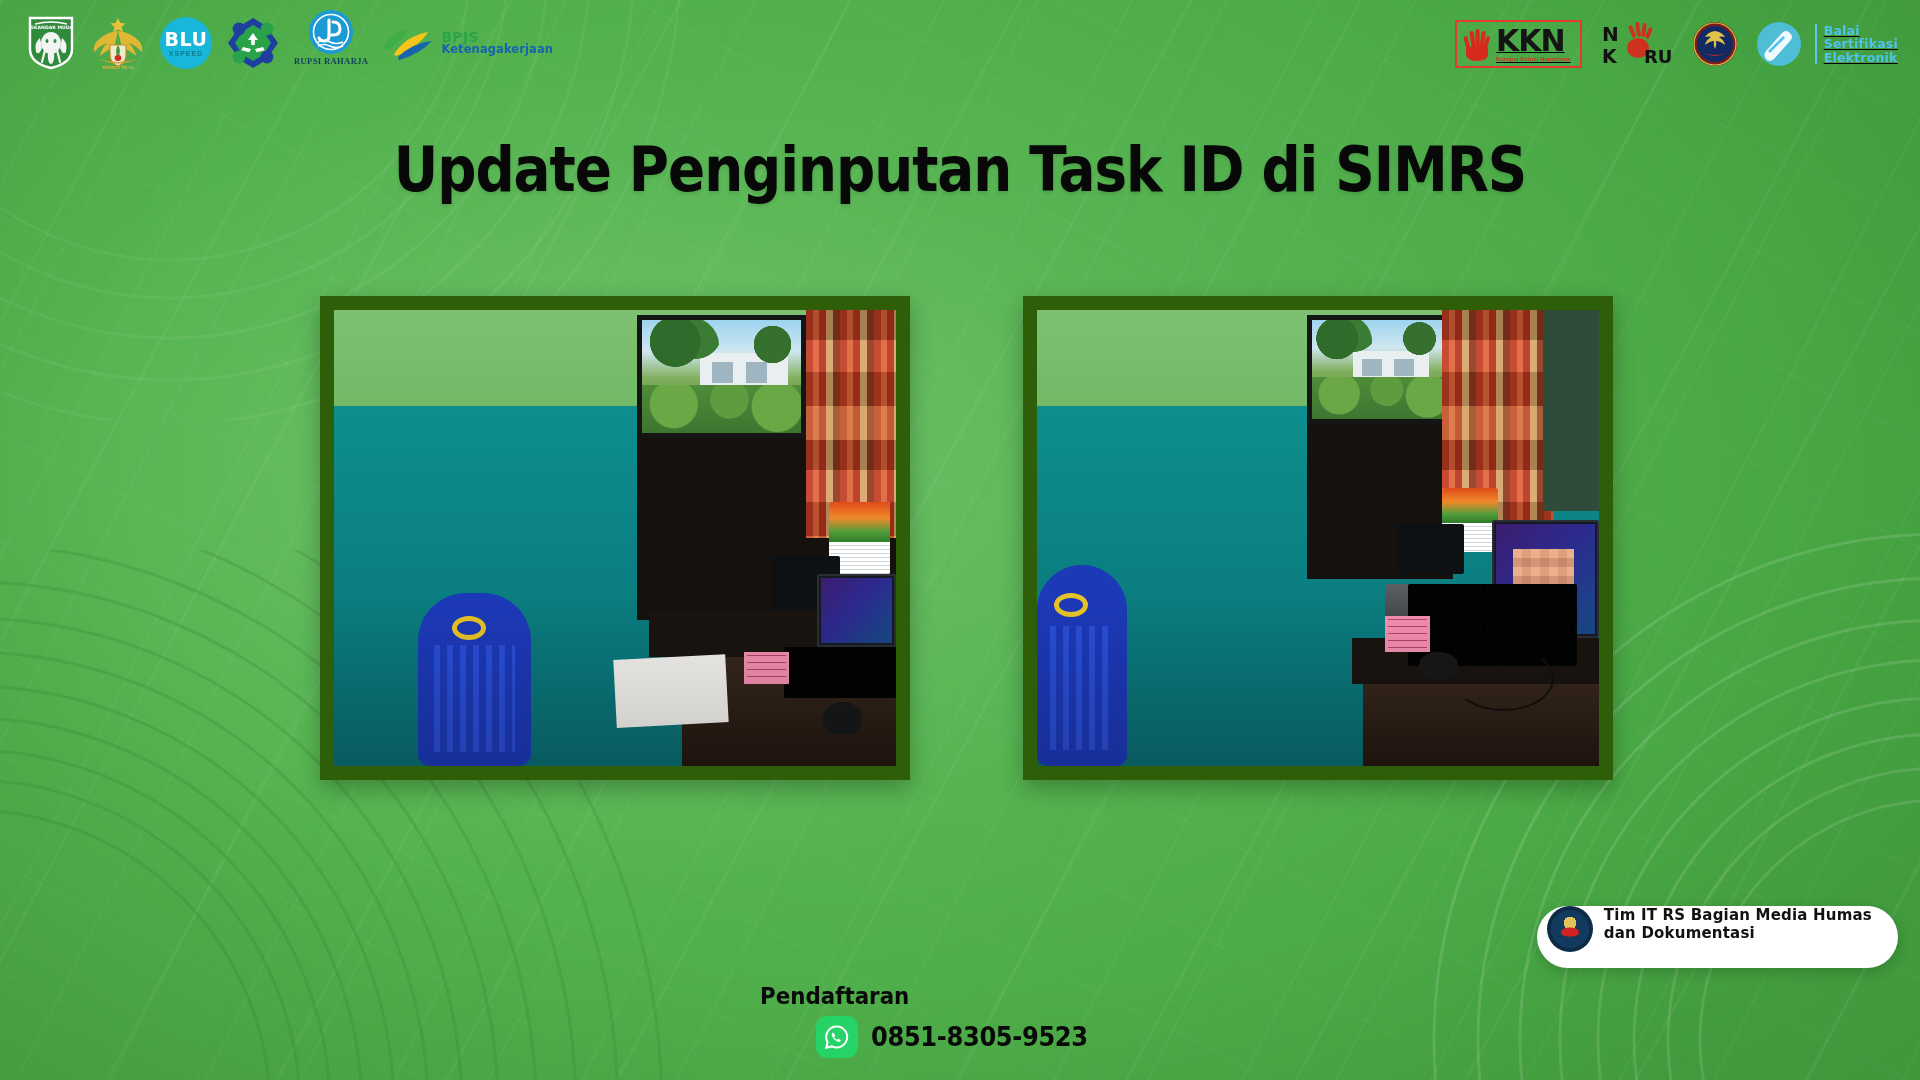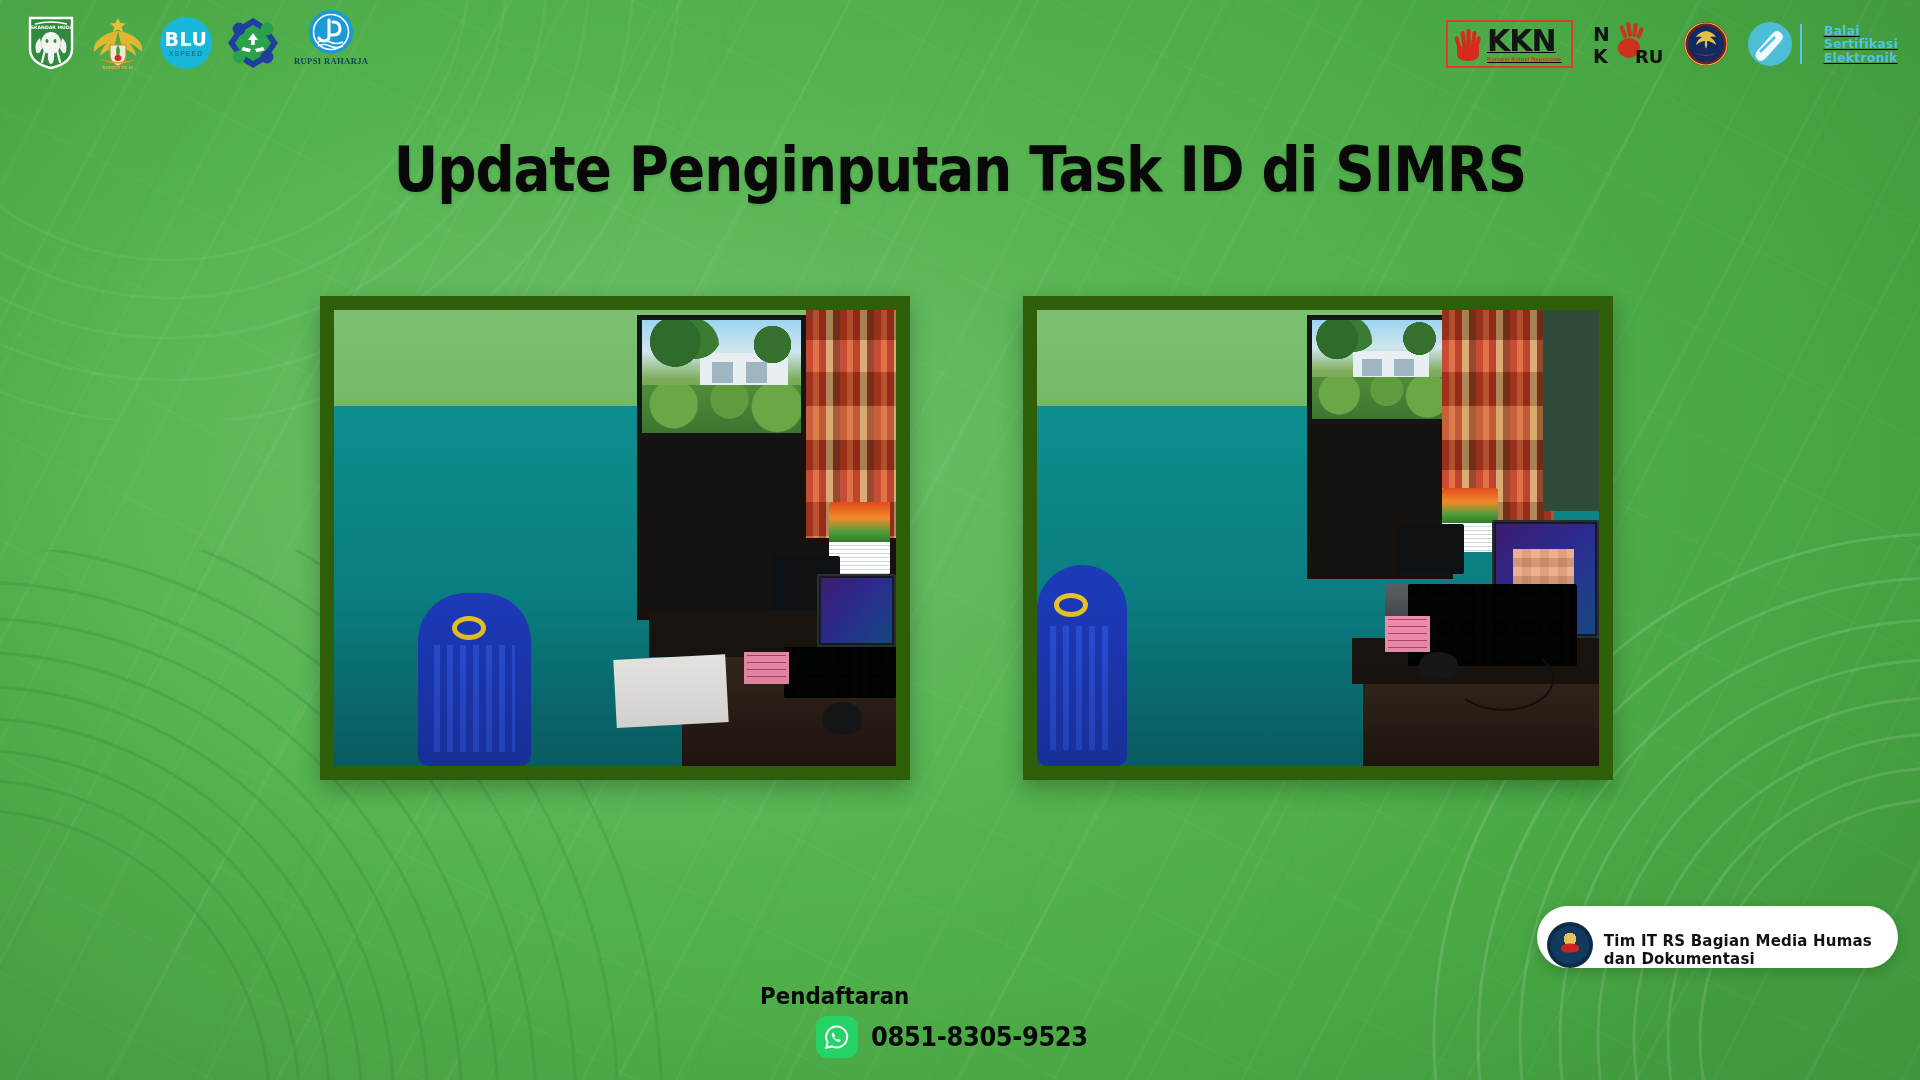--- a/index.html
+++ b/index.html
@@ -90,21 +90,21 @@
   .kkn-txt { line-height:1; }
   .kkn-txt .big { font-family:"DejaVu Sans", sans-serif; font-weight:900;
                   font-size:30px; color:#141414; letter-spacing:-1px; }
   .kkn-txt .sml { font-size:5.6px; color:#d32b1c; font-weight:700; letter-spacing:.2px;
                   display:block; margin-top:1px;}
   
   .nokor { position:relative; line-height:1; }
 
   
   .bsre { display:flex; align-items:center; gap:7px; }
-  .bsre-txt { line-height:1.05; border-left:2px solid #59c7f0; padding-left:22px;}
+  .bsre-txt { line-height:1.05; border-left:2px solid #59c7f0; padding-left:7px;margin-left:6px;}
   .bsre-txt span { display:block; color:#4fc3f0; font-weight:800; font-size:12.5px;
                    font-family:"DejaVu Sans", sans-serif; letter-spacing:.2px;}
 
   
   .title {
     position:absolute; top:133px; left:0; width:1920px; text-align:center;
     font-family:"DejaVu Sans", sans-serif;
     font-size:63px; font-weight:900; color:#080808;
     letter-spacing:-1.2px;
     transform:scaleX(0.87); transform-origin:center;
@@ -222,21 +222,21 @@
   .ig-icon { width:42px; height:42px; border-radius:12px; flex:0 0 auto;
              background:linear-gradient(135deg,#f9d861 0%,#f76a3c 26%,#ee2a7b 54%,#8f3fd3 82%,#4f5bd5 100%);
              display:flex; align-items:center; justify-content:center; }
   .wa-icon { width:42px; height:42px; border-radius:11px; background:#25d366; flex:0 0 auto;
              display:flex; align-items:center; justify-content:center; }
 
   
   .team-badge {
     position:absolute; right:22px; bottom:112px;
     background:#ffffff; border-radius:34px;
-    height:62px; display:flex; align-items:flex-end; gap:11px;
+    height:62px; display:flex; align-items:flex-start; gap:11px;
     padding:0 26px 0 10px; box-shadow:0 4px 14px rgba(0,0,0,.18);
   }
   .team-emblem { width:46px; height:46px; border-radius:50%;
     background:radial-gradient(circle, #123a5e 0 58%, #0d2b47 59% 82%, #d7b24a 83% 100%);
     position:relative; flex:0 0 auto; }
   .team-emblem:after{content:""; position:absolute; left:50%; top:56%;
     transform:translate(-50%,-50%); width:18px; height:9px; background:#cf2222;
     border-radius:50% 50% 40% 40%;}
   .team-emblem:before{content:""; position:absolute; left:50%; top:38%;
     transform:translate(-50%,-50%); width:16px; height:14px;
@@ -354,20 +354,33 @@
           <circle cx="22" cy="22" r="17.5" fill="none" stroke="#ffffff" stroke-width="1.6"></circle>
           <path d="M20 10 v16 q0 5-5 5 q-4 0-5-3" fill="none" stroke="#fff" stroke-width="3.1" stroke-linecap="round"></path>
           <path d="M24 12 q7 0 7 7 q0 6-7 6 h-2" fill="none" stroke="#fff" stroke-width="3.1" stroke-linecap="round"></path>
           <path d="M9 32 q6-3 12 0 q6 3 13 0" fill="none" stroke="#fff" stroke-width="1.7"></path>
           <path d="M9 36 q6-3 12 0 q6 3 13 0" fill="none" stroke="#fff" stroke-width="1.7"></path>
         </svg>
       </div>
       <div class="jr-label">RUPSI RAHARJA</div>
     </div>
 
+    <div class="logo bpjs">
+      <div class="bpjs-mark">
+        <svg width="52" height="34" viewBox="0 0 52 34">
+          <path d="M2 21 q8-17 24-17 q-6 12-22 21 z" fill="#3fae49"></path>
+          <path d="M12 28 q12-18 34-22 q-10 16-32 24 z" fill="#f5c518"></path>
+          <path d="M16 31 q14-14 34-16 q-12 13-33 19 z" fill="#1664ae"></path>
+        </svg>
+      </div>
+      <div class="bpjs-txt">
+        <div class="l1">BPJS</div>
+        <div class="l2">Ketenagakerjaan</div>
+      </div>
+    </div>
   </div>
 
   <div class="logos-right">
 
     <div class="kkn-box">
       <svg width="28" height="36" viewBox="0 0 28 36">
         <g fill="#d62b1c">
           <rect x="2" y="10" width="4" height="14" rx="2" transform="rotate(-16 4 17)"></rect>
           <rect x="7.5" y="5" width="4.2" height="19" rx="2.1" transform="rotate(-8 9.6 14)"></rect>
           <rect x="12.5" y="3" width="4.2" height="21" rx="2.1"></rect>

